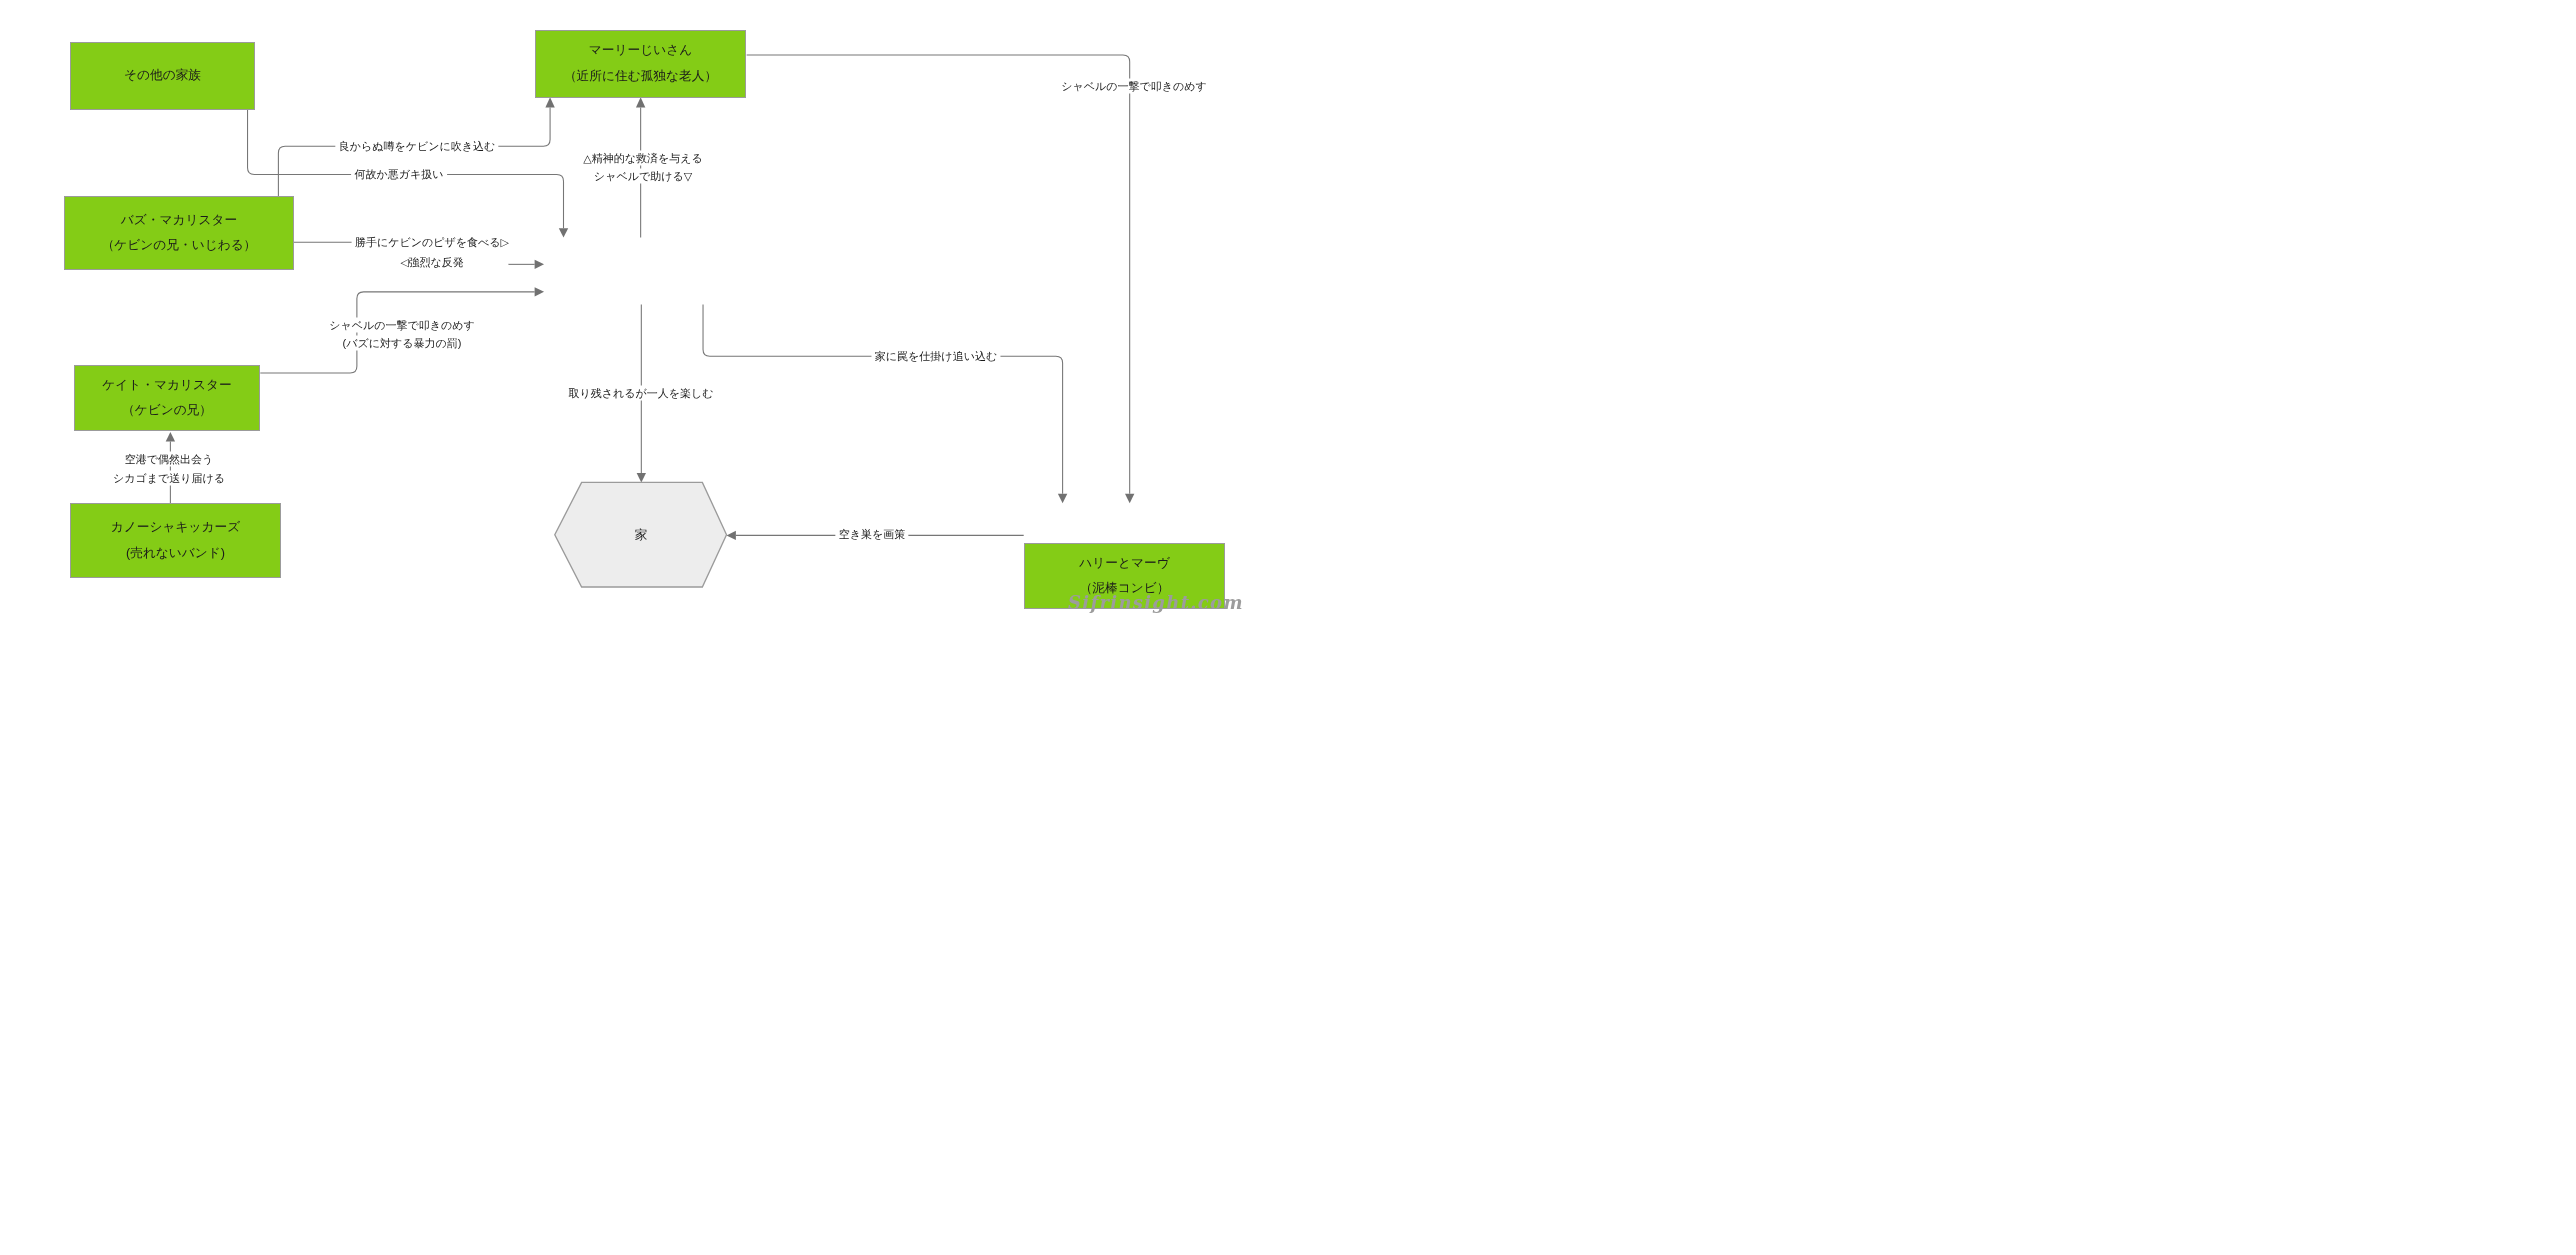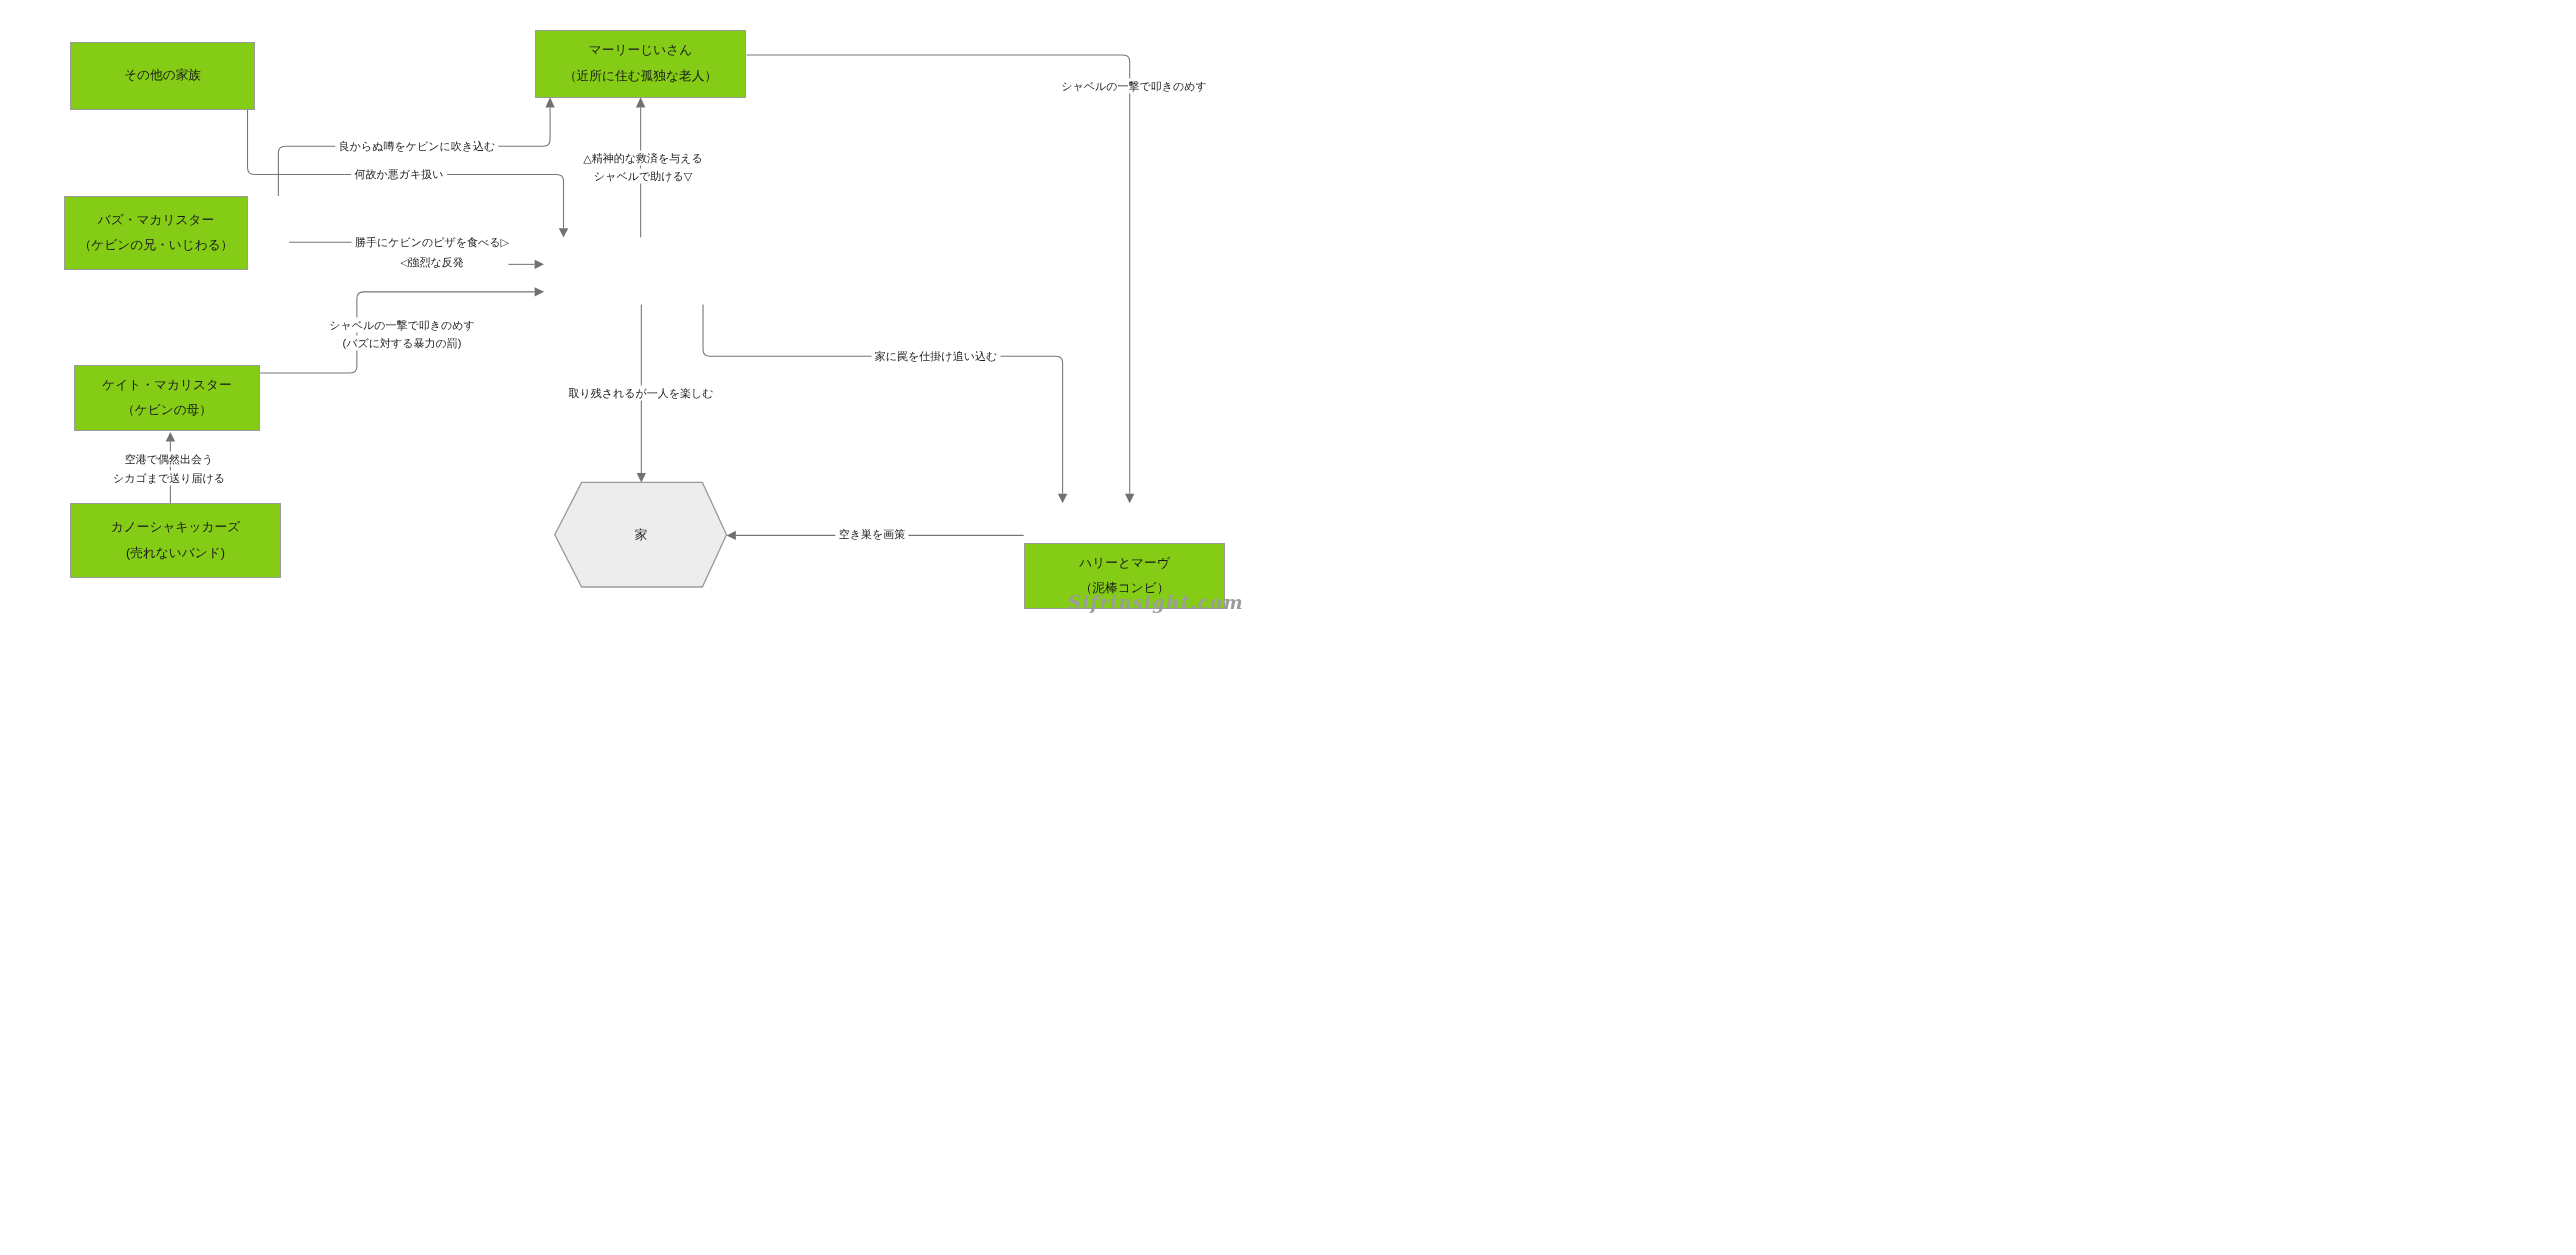--- a/index.html
+++ b/index.html
@@ -76,29 +76,29 @@
 
   <div class="node" style="left:70px;top:42px;width:185px;height:68px;">
     <div class="ln">その他の家族</div>
   </div>
 
   <div class="node" style="left:535px;top:29.5px;width:211px;height:68px;">
     <div class="ln">マーリーじいさん</div>
     <div class="ln">（近所に住む孤独な老人）</div>
   </div>
 
-  <div class="node" style="left:64px;top:196px;width:184px;height:74px;">
+  <div class="node" style="left:64px;top:196px;width:230px;height:74px;">
     <div class="ln">バズ・マカリスター</div>
     <div class="ln">（ケビンの兄・いじわる）</div>
   </div>
 
 
   <div class="node" style="left:74px;top:365px;width:186px;height:66px;">
     <div class="ln">ケイト・マカリスター</div>
-    <div class="ln">（ケビンの母）</div>
+    <div class="ln">（ケビンの兄）</div>
   </div>
 
   <div class="node" style="left:70px;top:503px;width:211px;height:75px;">
     <div class="ln">カノーシャキッカーズ</div>
     <div class="ln">(売れないバンド)</div>
   </div>
 
   <div class="node" style="left:1024px;top:503px;width:201px;height:66px;margin-top:40px;">
     <div class="ln">ハリーとマーヴ</div>
     <div class="ln">（泥棒コンビ）</div>

